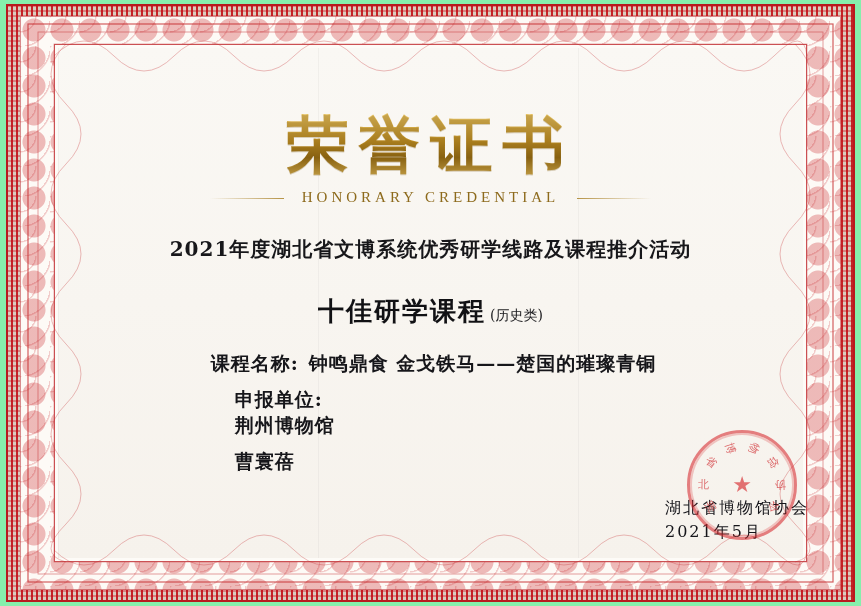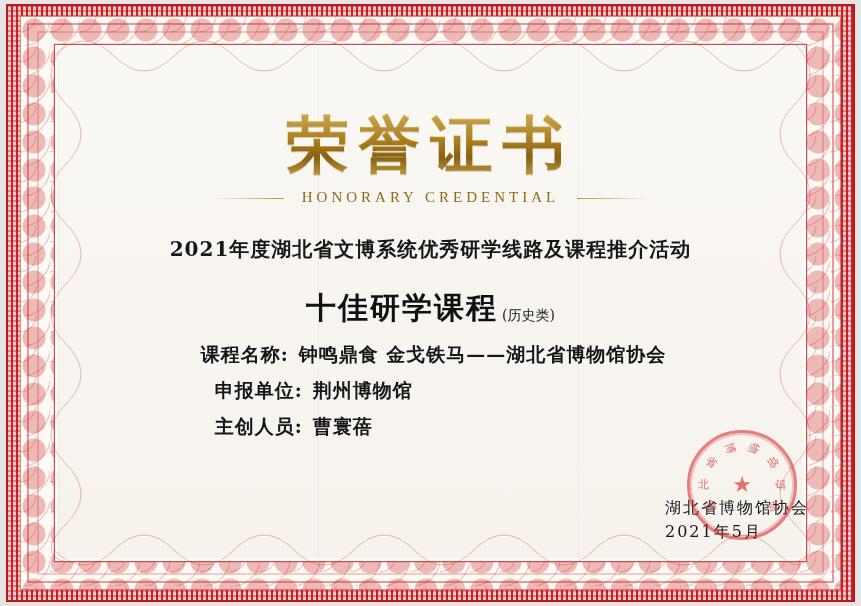--- a/index.html
+++ b/index.html
@@ -11,21 +11,21 @@
     height: 606px;
     overflow: hidden;
     background: #ffffff;
     font-family: "Liberation Serif", serif;
   }
 
   .certificate {
     position: relative;
     width: 861px;
     height: 606px;
-    background: #e5e5e5;
+    background: #86efac;
     overflow: hidden;
   }
 
   
   .border-outer {
     position: absolute;
     left: 6px;
     top: 4px;
     right: 6px;
     bottom: 4px;
@@ -147,34 +147,34 @@
 
   .award-name-row {
     margin-top: 12px;
     display: flex;
     align-items: flex-end;
     gap: 4px;
   }
   .award-name {
     font-family: "DejaVu Serif", serif;
     font-weight: bold;
-    font-size: 30px;
+    font-size: 26px;
     letter-spacing: 2px;
     color: #111114;
   }
   .award-category {
     font-family: "DejaVu Serif", serif;
     font-size: 14px;
     color: #1a1a1d;
     padding-bottom: 4px;
     margin-top: 32px;
   }
 
   .fields {
-    margin-top: 13px;
+    margin-top: 22px;
     display: flex;
     flex-direction: column;
     gap: 10px;
     align-self: center;
     margin-left: 6px;
   }
   .field-row {
     display: flex;
     align-items: baseline;
     font-family: "DejaVu Serif", serif;
@@ -185,21 +185,21 @@
   .field-label {
     font-weight: bold;
     letter-spacing: 1px;
   }
   .field-value {
     font-weight: bold;
     margin-left: 10px;
     letter-spacing: 1px;
   }
   .row-course .field-label { margin-left: 0; }
-  .row-unit { margin-left: 14px; }
+  .row-unit { margin-left: 14px; flex-direction: column; }
   .row-creator { margin-left: 14px; }
 
   
   .signature {
     position: absolute;
     right: 52px;
     bottom: 62px;
     font-family: "DejaVu Serif", serif;
     font-size: 16px;
     color: #15151a;
@@ -273,28 +273,27 @@
     <div class="award-line">2021年度湖北省文博系统优秀研学线路及课程推介活动</div>
 
     <div class="award-name-row">
       <div class="award-name">十佳研学课程</div>
       <div class="award-category">(历史类)</div>
     </div>
 
     <div class="fields">
       <div class="field-row row-course">
         <span class="field-label">课程名称:</span>
-        <span class="field-value">钟鸣鼎食 金戈铁马——湖北省博物馆协会</span>
+        <span class="field-value">钟鸣鼎食 金戈铁马——楚国的璀璨青铜</span>
       </div>
       <div class="field-row row-unit">
         <span class="field-label">申报单位:</span>
         <span class="field-value">荆州博物馆</span>
       </div>
       <div class="field-row row-creator">
-        <span class="field-label">主创人员:</span>
         <span class="field-value">曹寰蓓</span>
       </div>
     </div>
 
   </div>
 
   <div class="signature">
     <div>湖北省博物馆协会</div>
     <div>2021年5月</div>
   </div>

